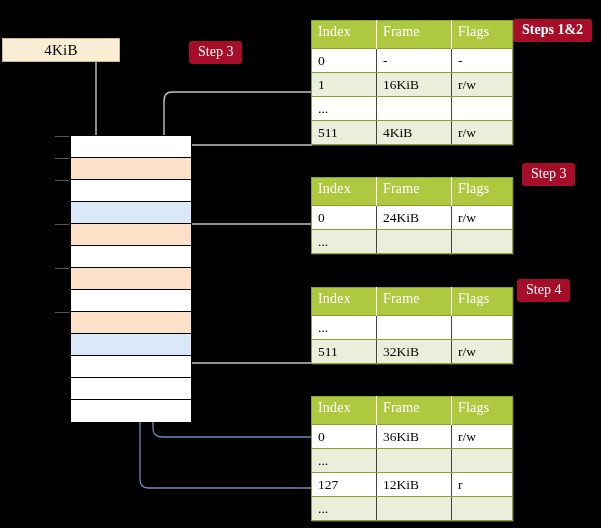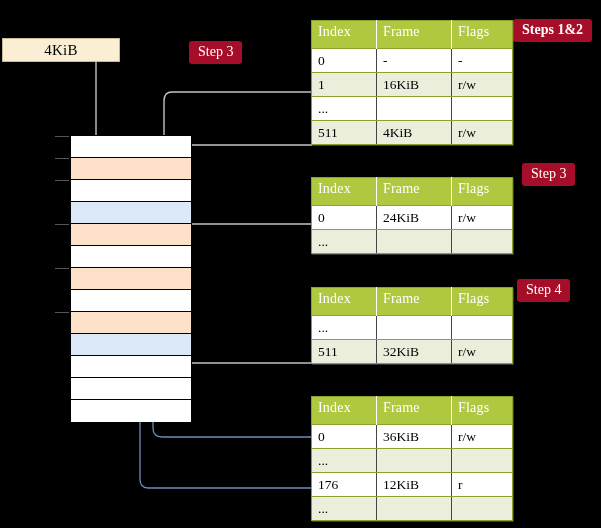--- a/index.html
+++ b/index.html
@@ -259,21 +259,21 @@
         <td>0</td>
         <td>36KiB</td>
         <td>r/w</td>
       </tr>
       <tr class="alt">
         <td>...</td>
         <td></td>
         <td></td>
       </tr>
       <tr>
-        <td>176</td>
+        <td>127</td>
         <td>12KiB</td>
         <td>r</td>
       </tr>
       <tr class="alt">
         <td>...</td>
         <td></td>
         <td></td>
       </tr>
     </tbody>
   </table>

